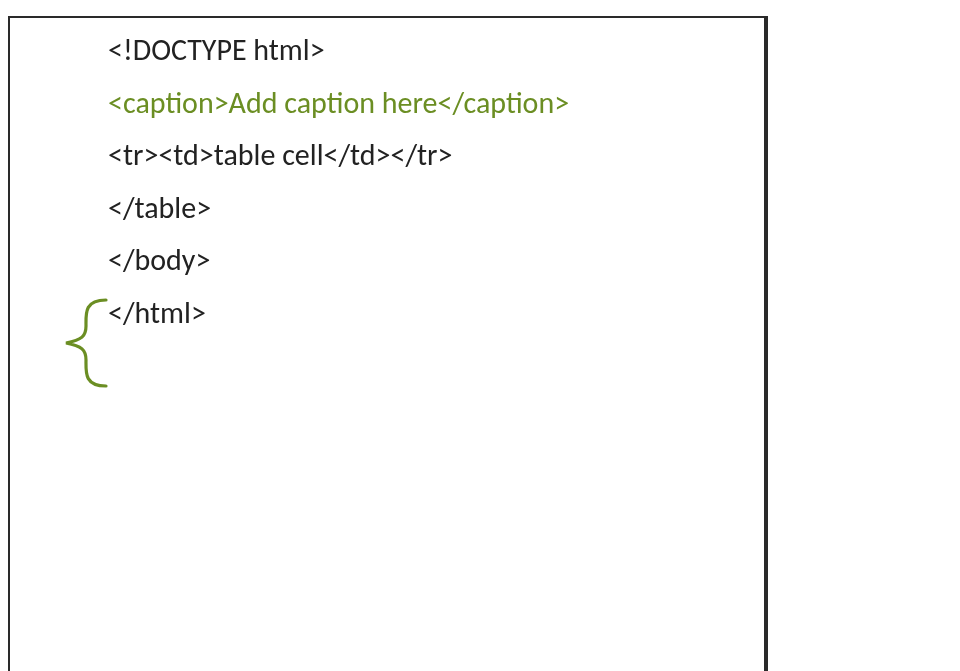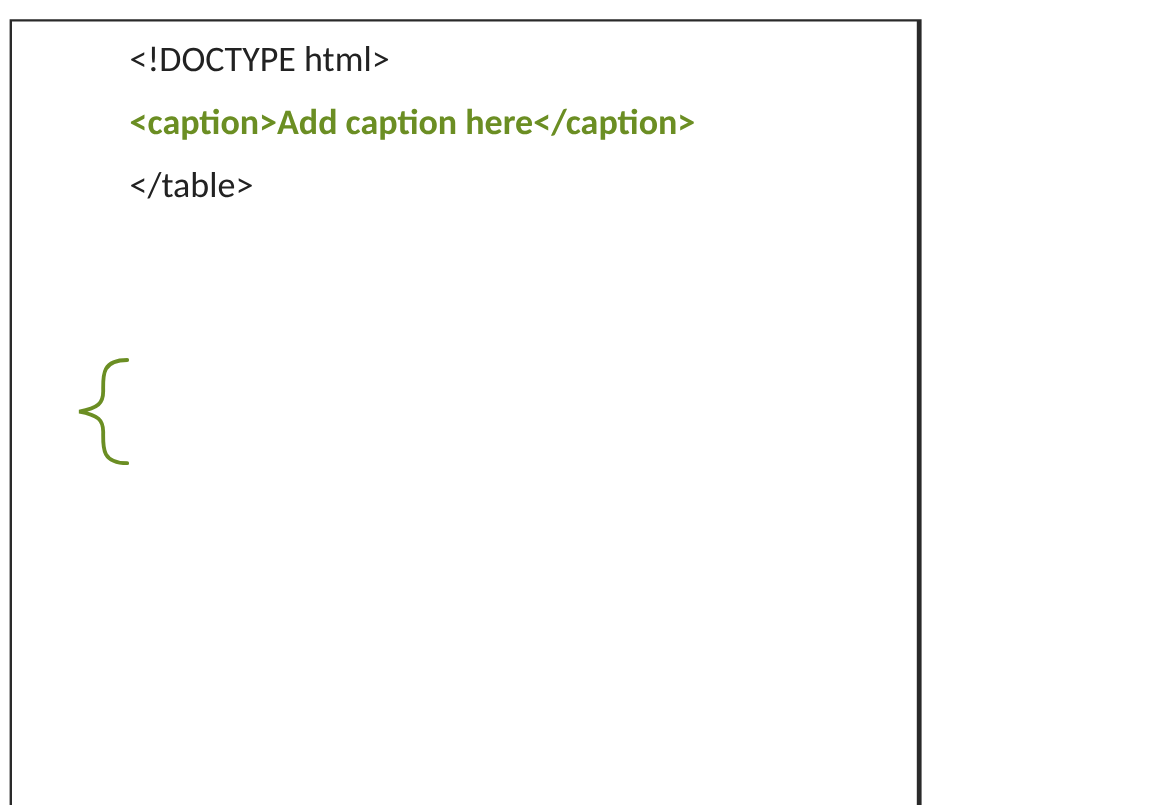--- a/index.html
+++ b/index.html
@@ -32,21 +32,20 @@
       font-size: 30px;
       line-height: 1.75;
       color: #222;
       font-weight: 400;
     }
     .code-line {
       white-space: pre;
     }
     .highlight {
       color: #6b8e23;
-      font-weight: bold;
     }
     .bracket {
       position: absolute;
       left: 38px;
       top: 278px;
     }
     .bracket svg {
       display: block;
     }
   </style>
@@ -55,15 +54,18 @@
 
 <div class="frame">
   <div class="bracket">
     <svg width="60" height="94" viewBox="0 0 60 94">
       <path d="M58 4 C36 4 38 18 38 30 C38 40 34 44 18 47 C34 50 38 54 38 64 C38 76 36 90 58 90" fill="none" stroke="#6b8e23" stroke-width="3.2" stroke-linecap="round"></path>
     </svg>
   </div>
   <div class="code-block">
     <div class="code-line">&lt;!DOCTYPE html&gt;</div>
     <div class="code-line highlight">&lt;caption&gt;Add caption here&lt;/caption&gt;</div>
+    <div class="code-line">&lt;tr&gt;&lt;td&gt;table cell&lt;/td&gt;&lt;/tr&gt;</div>
     <div class="code-line">&lt;/table&gt;</div>
+    <div class="code-line">&lt;/body&gt;</div>
+    <div class="code-line">&lt;/html&gt;</div>
   </div>
 </div>
 
 </body></html>

